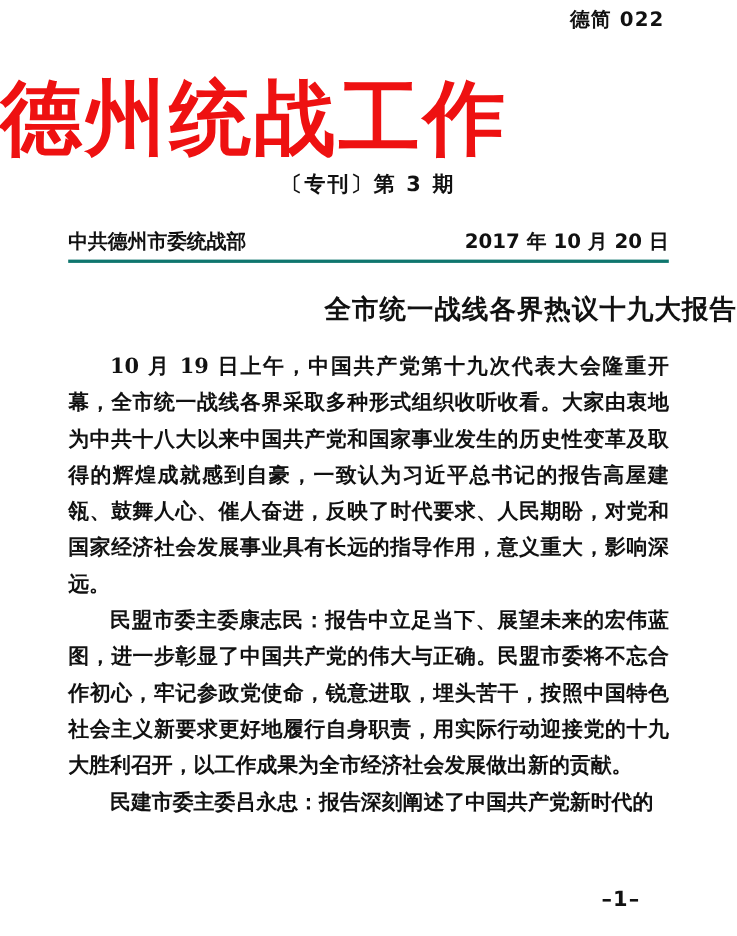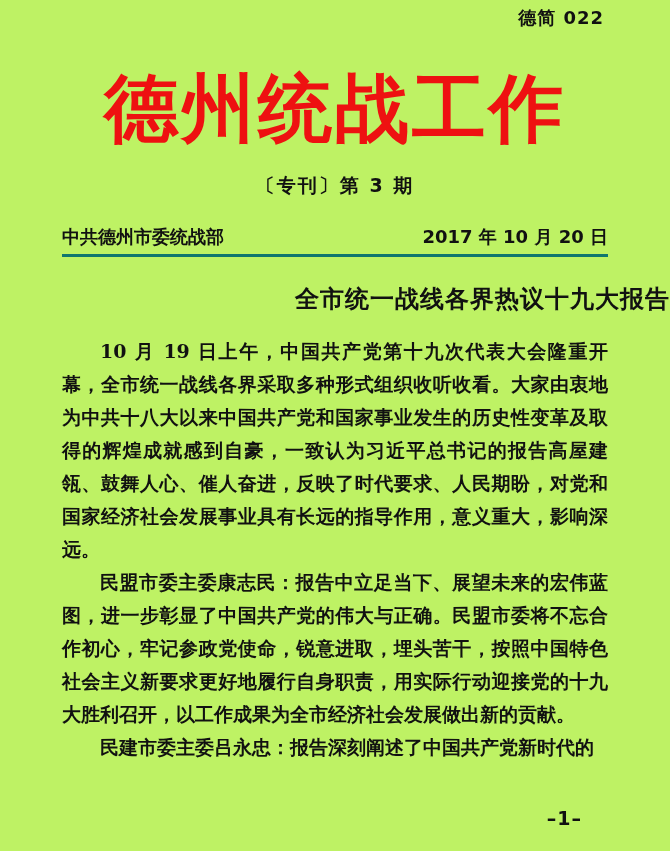--- a/index.html
+++ b/index.html
@@ -3,44 +3,43 @@
 <meta charset="utf-8">
 <style>
   * { box-sizing: border-box; margin: 0; padding: 0; }
   html, body { background: #888; }
   body { font-family: "DejaVu Sans", sans-serif; }
   .page {
     position: relative;
     width: 670px;
     height: 851px;
     margin: 0 auto;
-    background: #bef264;
+    background: #ffffff;
     color: #111;
     overflow: hidden;
   }
   .doc-number {
     position: absolute;
     top: 6px;
     right: 66px;
     font-size: 18px;
     font-weight: bold;
     letter-spacing: 1px;
   }
   .masthead-title {
     margin-top: 62px;
-    text-align: center;
+    text-align: left;
     color: #ee1111;
     font-size: 74px;
     line-height: 1.25;
     font-weight: 900;
     letter-spacing: 3px;
     font-family: "DejaVu Sans", sans-serif;
   }
   .issue-line {
-    margin-top: 18px;
     text-align: center;
     font-size: 19px;
     font-weight: bold;
     letter-spacing: 2px;
   }
   .pub-row {
     margin: 26px 62px 0 62px;
     display: flex;
     justify-content: space-between;
     align-items: flex-end;

